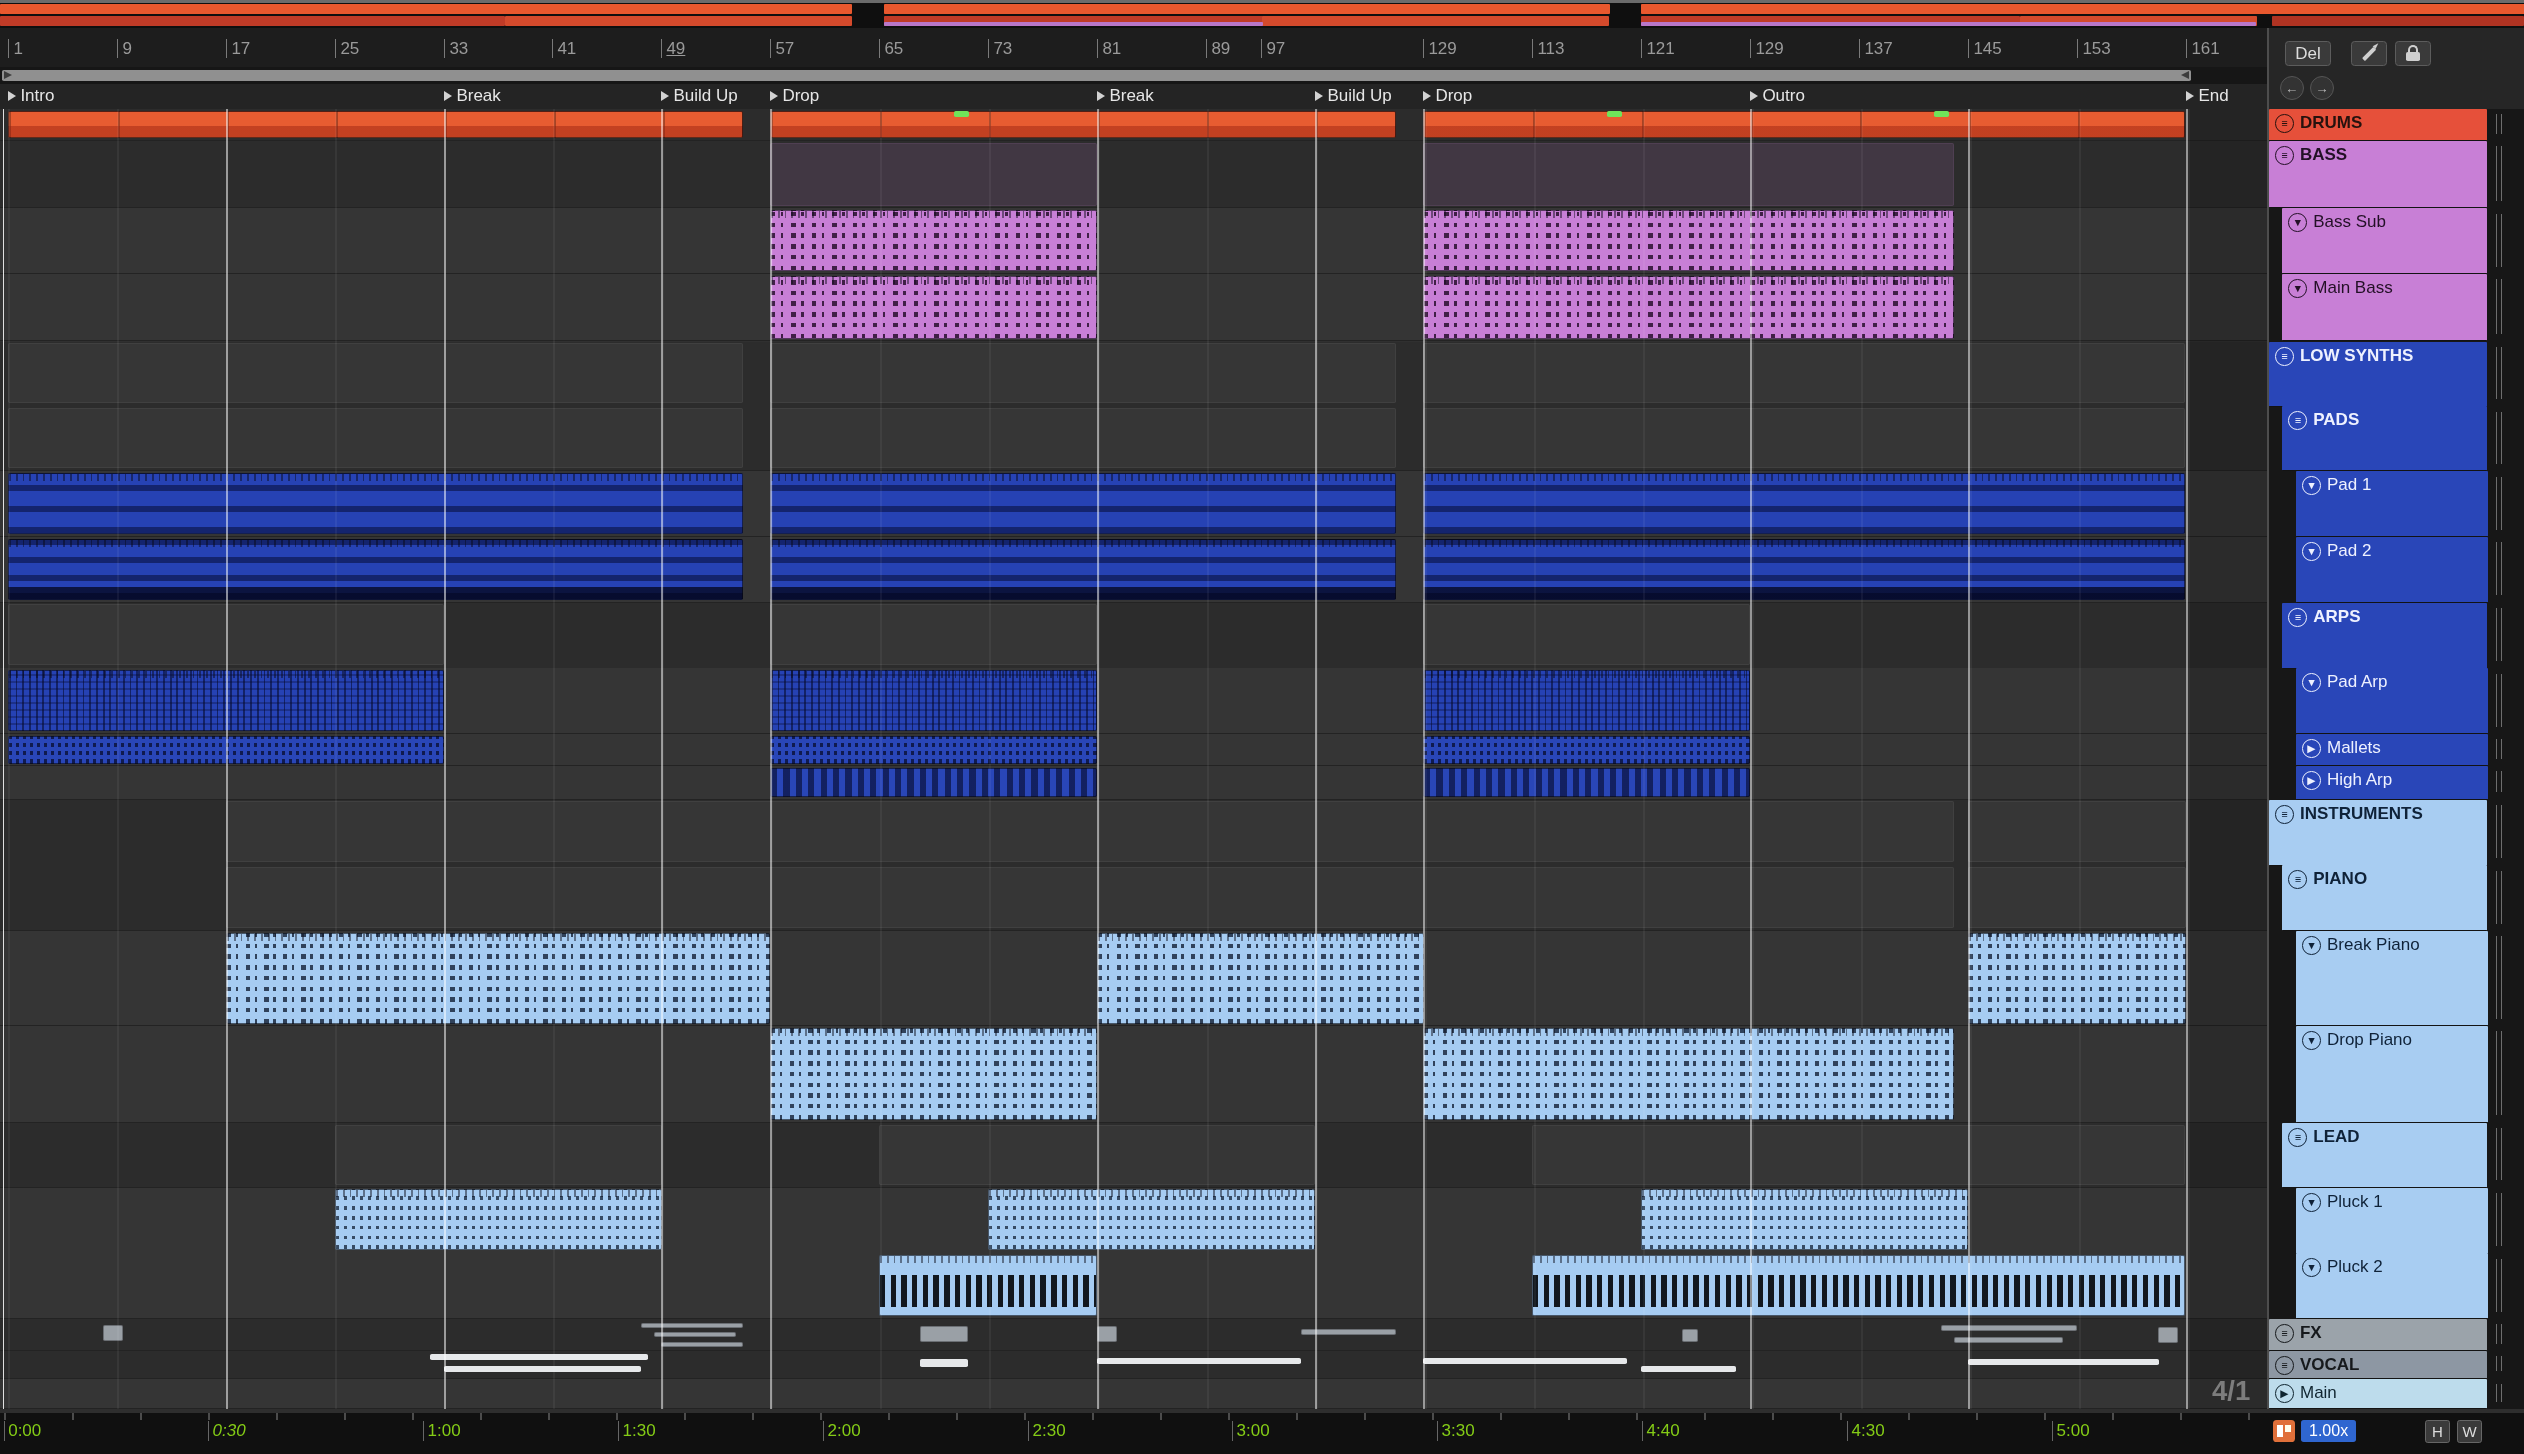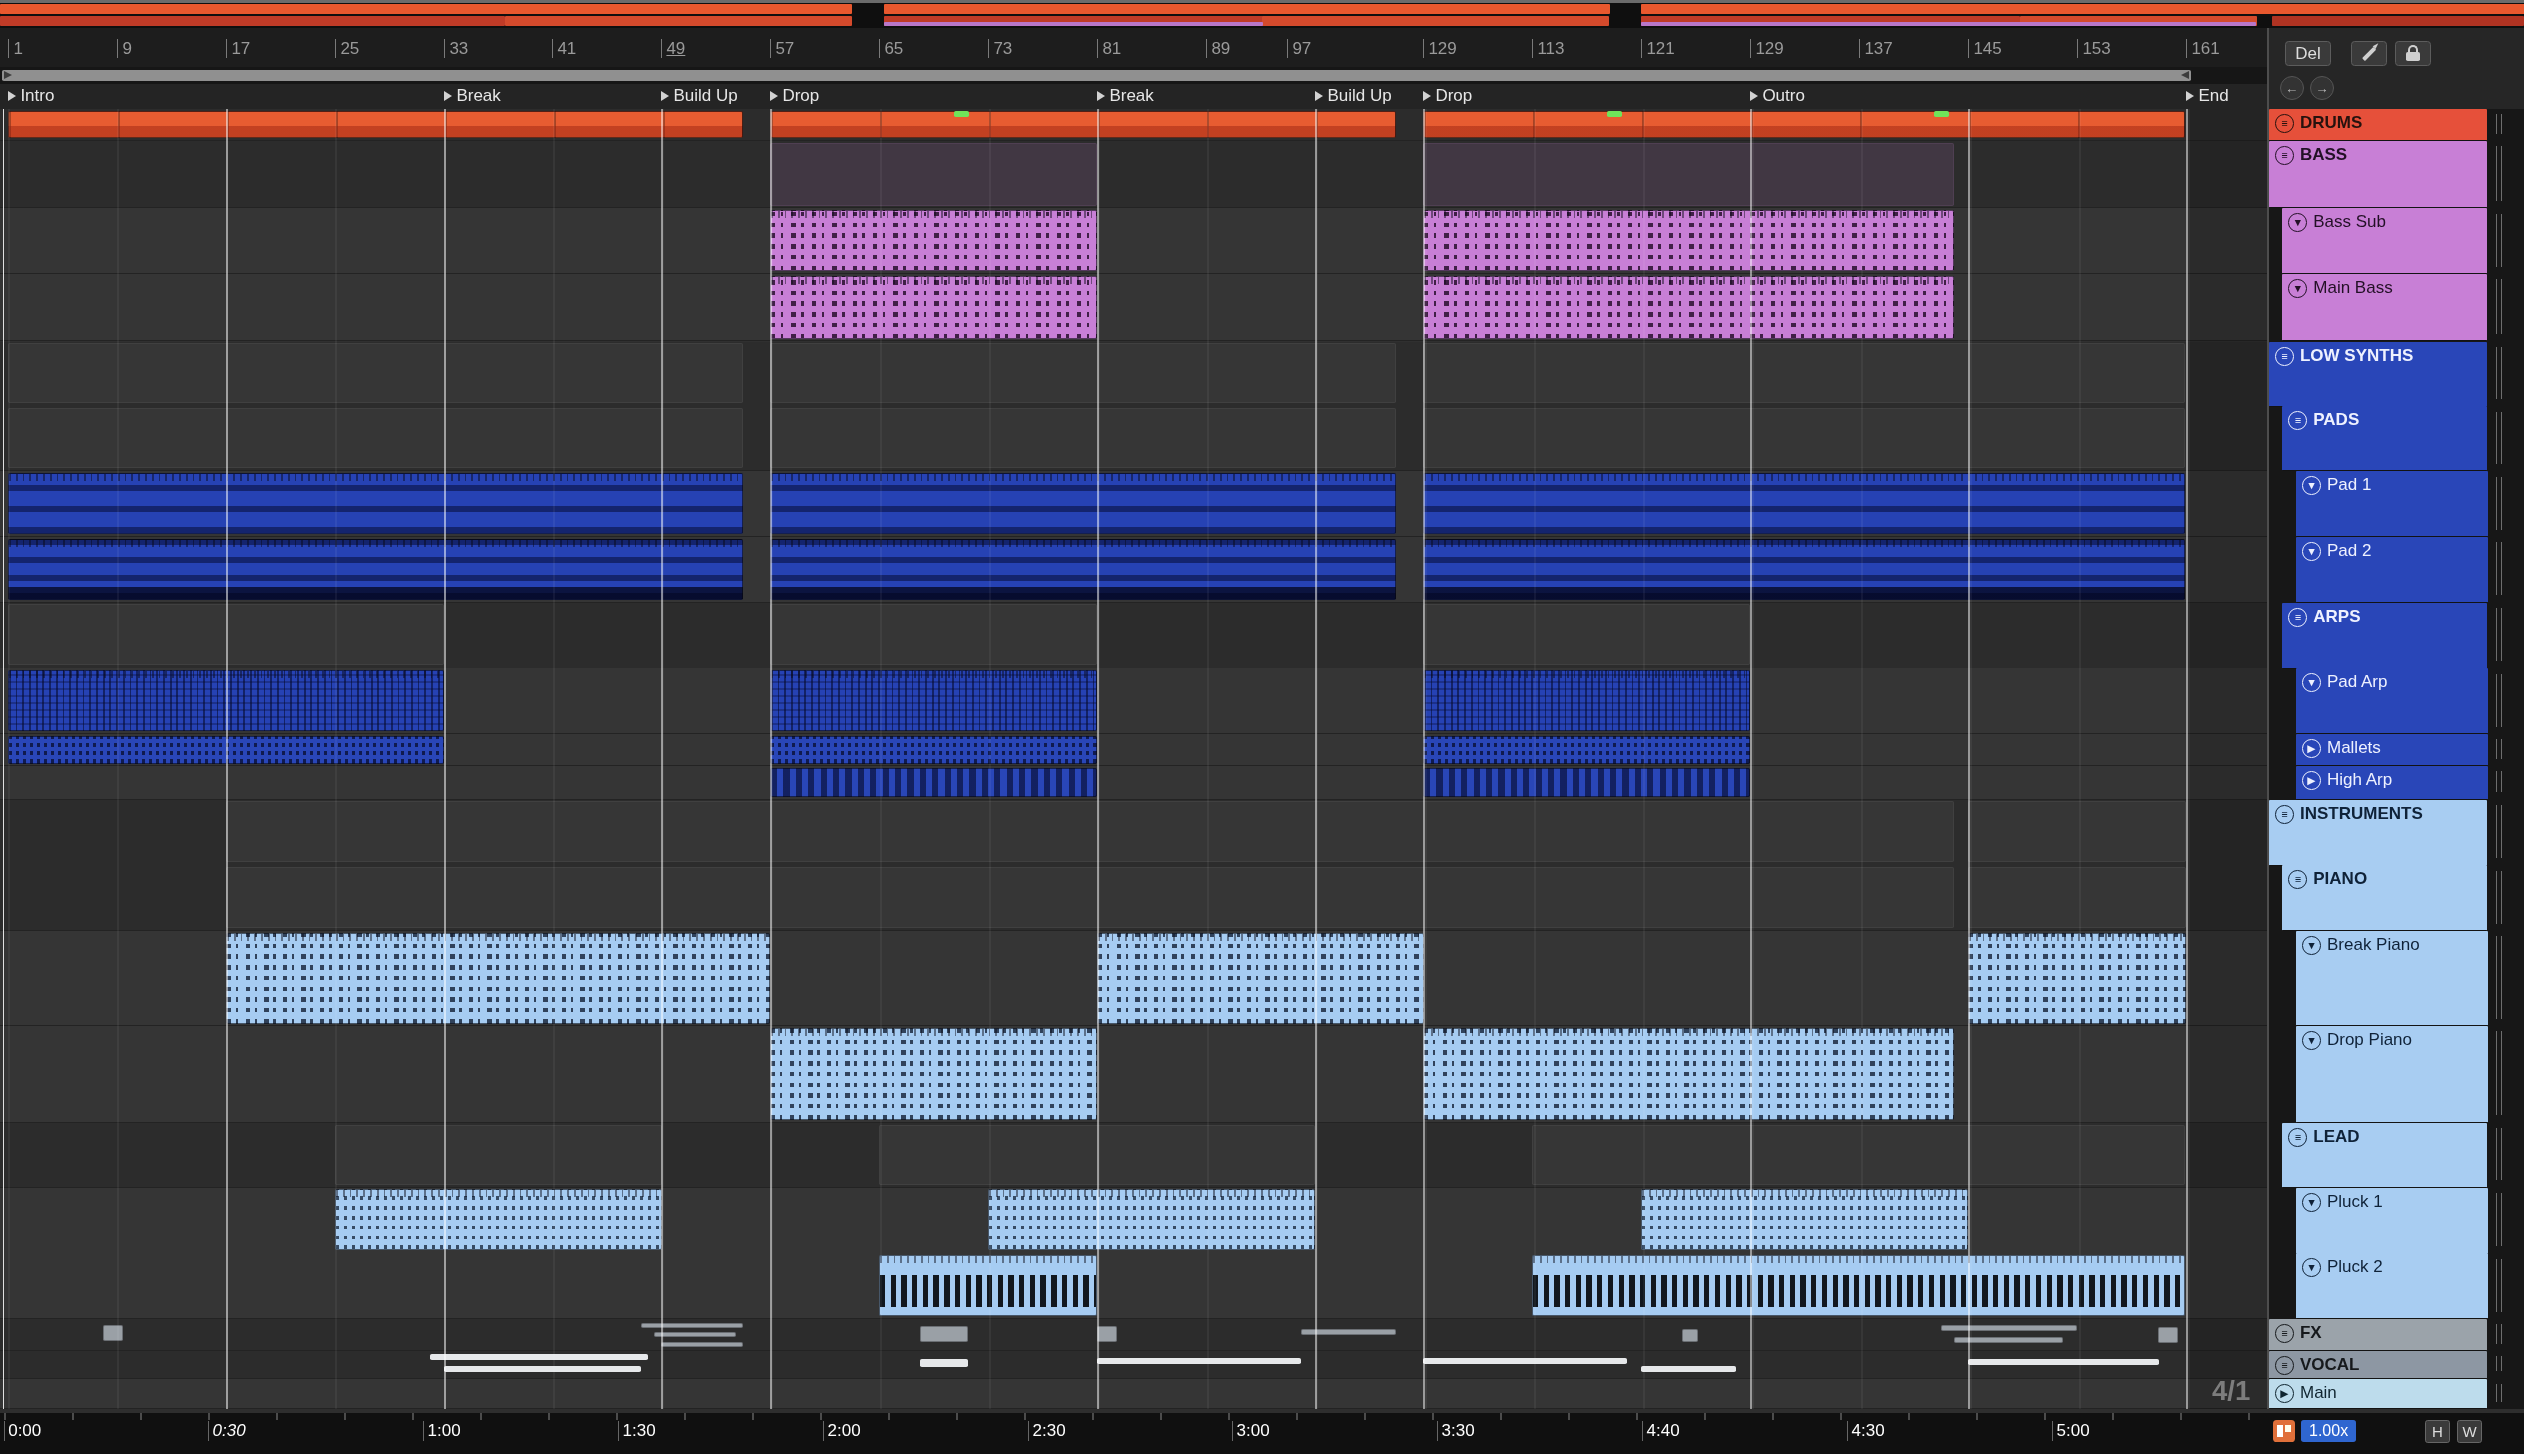--- a/index.html
+++ b/index.html
@@ -111,21 +111,21 @@
   .lockbody{width:13.3px;height:9px;background:#cfcfcf;border-radius:1.8px;position:relative;margin-top:6.2px;}
   .lockbody::before{content:"";position:absolute;left:1.8px;top:-7px;width:6.2px;height:6.2px;border:2.7px solid #cfcfcf;border-bottom:none;border-radius:5.3px 5.3px 0 0;}
   .arrow-btn{position:absolute;top:48px;width:24px;height:24px;border-radius:50%;background:#333;border:0.9px solid #555;
              color:#bbb;display:flex;align-items:center;justify-content:center;font-size:13.3px;box-sizing:border-box;}
   #arrow-left{left:10.7px;} #arrow-right{left:41px;}
 
   
   #bottombar{position:absolute;left:0;top:1413px;width:2525px;height:41px;background:#101010;}
   #minorticks{position:absolute;left:3.6px;top:0;width:2264px;height:7px;
       background:repeating-linear-gradient(90deg,#4c4c4c 0 1.8px,transparent 1.8px 68px);}
-  .time-label{position:absolute;top:8px;height:19.5px;line-height:19.5px;color:#ffffff;font-size:17px;
+  .time-label{position:absolute;top:8px;height:19.5px;line-height:19.5px;color:#84cc16;font-size:17px;
               border-left:1.8px solid #666;padding-left:3.6px;}
   #zoomicon{position:absolute;left:2273px;top:1420px;width:22px;height:22px;background:#e0703a;border-radius:3.6px;}
   #zoomicon::before{content:"";position:absolute;left:4.4px;top:5.3px;width:5.3px;height:11.5px;background:#fff;}
   #zoomicon::after{content:"";position:absolute;left:12.4px;top:5.3px;width:5.3px;height:7px;background:#ffe;}
   #zoombox{position:absolute;left:2301px;top:1420px;height:22px;padding:0 8px;background:#2f66d0;border-radius:2.7px;
            color:#fff;font-size:16px;display:flex;align-items:center;}
   #btn-h{left:2425px;top:1420px;width:25px;height:23px;position:absolute;}
   #btn-w{left:2457px;top:1420px;width:25px;height:23px;position:absolute;}
   .hw{background:#3a3a3a;border:0.9px solid #666;border-radius:2.7px;color:#ddd;font-size:15px;
       display:flex;align-items:center;justify-content:center;box-sizing:border-box;}
@@ -157,21 +157,21 @@
       <div class="bar-num" style="left: 226px;">17</div>
       <div class="bar-num" style="left: 335px;">25</div>
       <div class="bar-num" style="left: 444px;">33</div>
       <div class="bar-num" style="left: 552px;">41</div>
       <div class="bar-num" style="left: 661px; text-decoration: underline;">49</div>
       <div class="bar-num" style="left: 770px;">57</div>
       <div class="bar-num" style="left: 879px;">65</div>
       <div class="bar-num" style="left: 988px;">73</div>
       <div class="bar-num" style="left: 1097px;">81</div>
       <div class="bar-num" style="left: 1206px;">89</div>
-      <div class="bar-num" style="left: 1287px;">97</div>
+      <div class="bar-num" style="left: 1261px;">97</div>
       <div class="bar-num" style="left: 1423px;">129</div>
       <div class="bar-num" style="left: 1532px;">113</div>
       <div class="bar-num" style="left: 1641px;">121</div>
       <div class="bar-num" style="left: 1750px;">129</div>
       <div class="bar-num" style="left: 1859px;">137</div>
       <div class="bar-num" style="left: 1968px;">145</div>
       <div class="bar-num" style="left: 2077px;">153</div>
       <div class="bar-num" style="left: 2186px;">161</div>
     </div>
 

